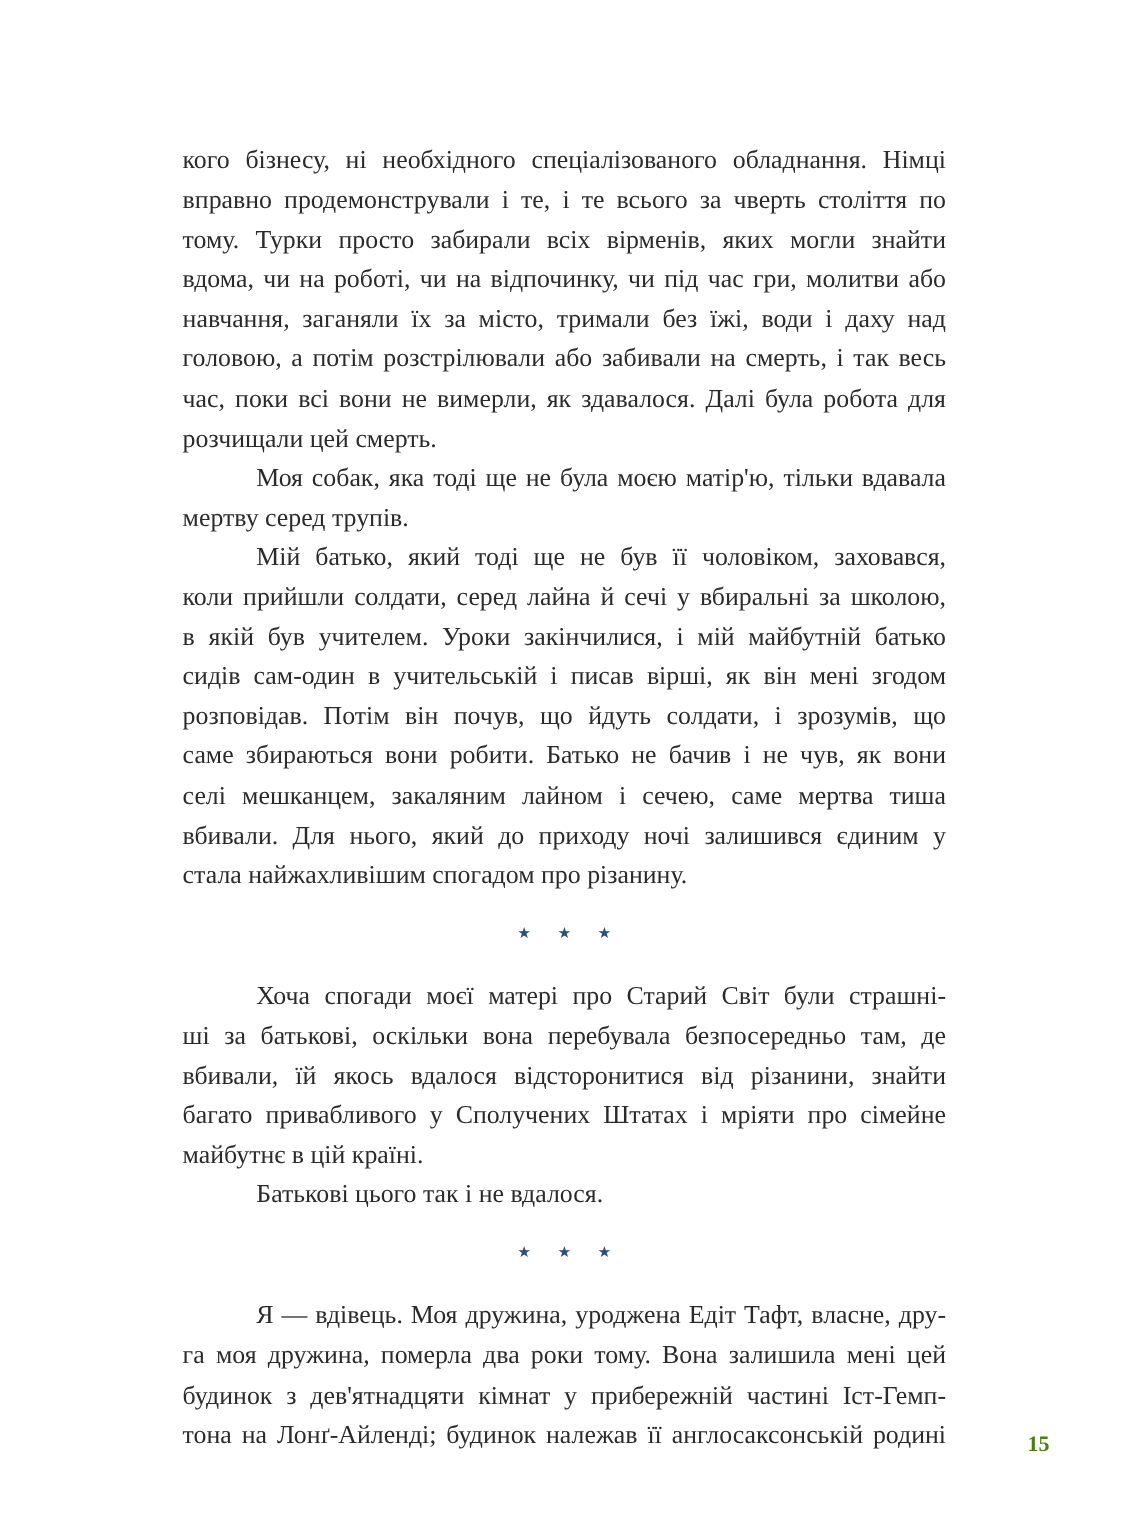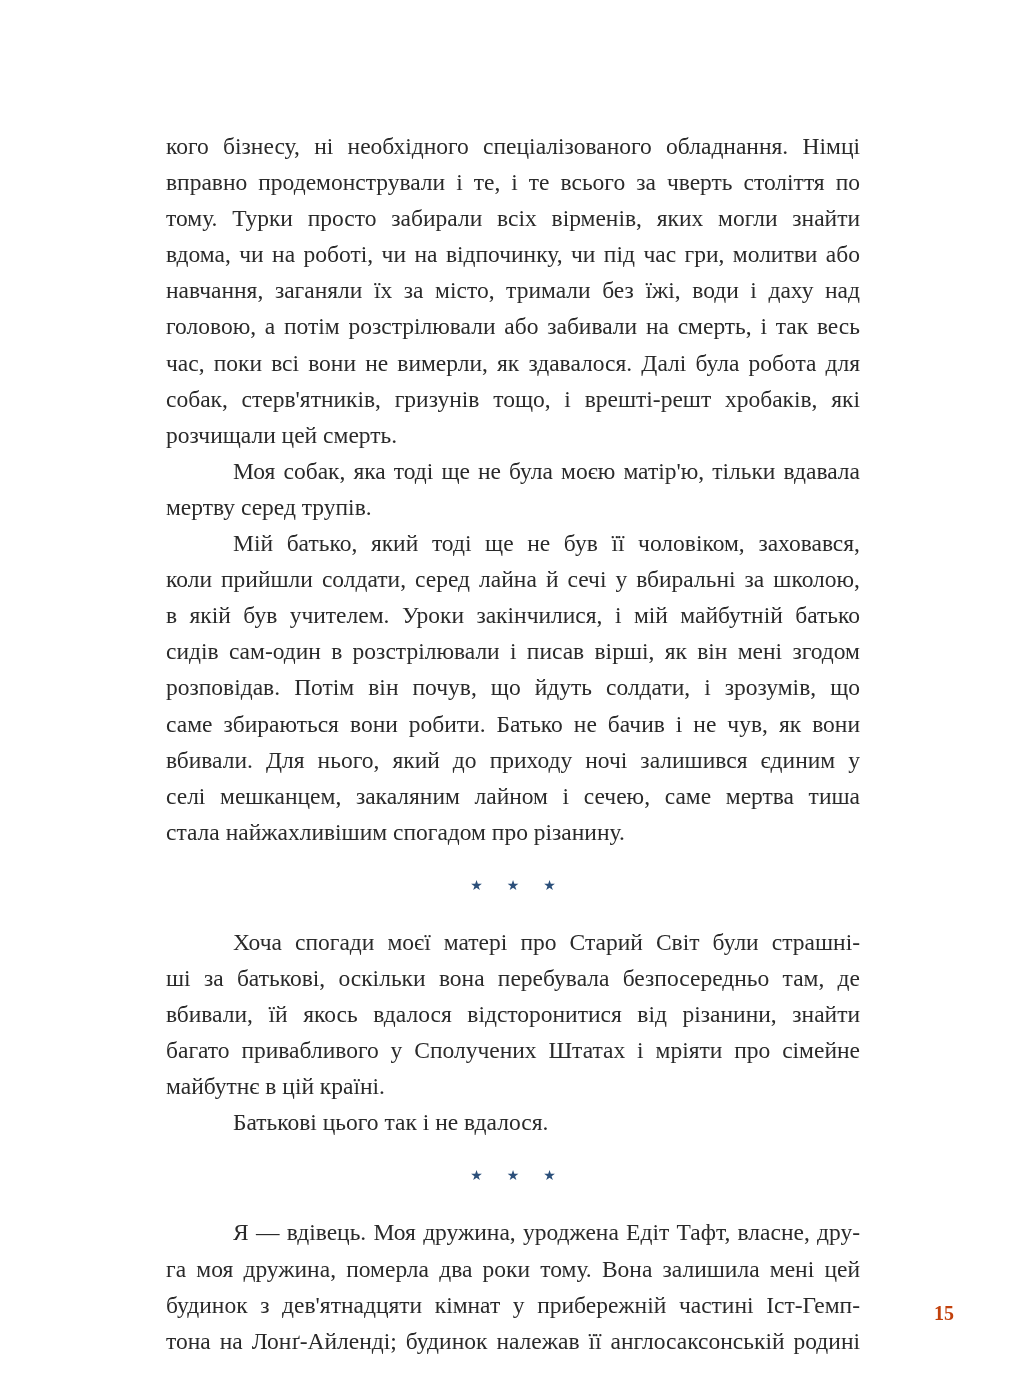--- a/index.html
+++ b/index.html
@@ -54,54 +54,53 @@
       color: #2b4f7a;
       font-size: 14px;
       line-height: 1;
     }
     .page-number {
       position: absolute;
       left: 934px;
       top: 1302px;
       font-size: 20px;
       font-weight: bold;
-      color: #c2410c;
+      color: #4d7c0f;
       font-family: "Liberation Serif", "DejaVu Serif", serif;
     }
   </style>
 </head>
 <body>
 
 <div class="page">
 
   <div class="section">
     <div class="para">
       <span class="line">кого бізнесу, ні необхідного спеціалізованого обладнання. Німці</span>
       <span class="line">вправно продемонстрували і те, і те всього за чверть століття по</span>
       <span class="line">тому. Турки просто забирали всіх вірменів, яких могли знайти</span>
       <span class="line">вдома, чи на роботі, чи на відпочинку, чи під час гри, молитви або</span>
       <span class="line">навчання, заганяли їх за місто, тримали без їжі, води і даху над</span>
       <span class="line">головою, а потім розстрілювали або забивали на смерть, і так весь</span>
       <span class="line">час, поки всі вони не вимерли, як здавалося. Далі була робота для</span>
-      <span class="line">собак, стерв'ятників, гризунів тощо, і врешті-решт хробаків, які</span>
       <span class="line last">розчищали цей смерть.</span>
     </div>
     <div class="para">
       <span class="line indent">Моя собак, яка тоді ще не була моєю матір'ю, тільки вдавала</span>
       <span class="line last">мертву серед трупів.</span>
     </div>
     <div class="para">
       <span class="line indent">Мій батько, який тоді ще не був її чоловіком, заховався,</span>
       <span class="line">коли прийшли солдати, серед лайна й сечі у вбиральні за школою,</span>
       <span class="line">в якій був учителем. Уроки закінчилися, і мій майбутній батько</span>
-      <span class="line">сидів сам-один в розстрілювали і писав вірші, як він мені згодом</span>
+      <span class="line">сидів сам-один в учительській і писав вірші, як він мені згодом</span>
       <span class="line">розповідав. Потім він почув, що йдуть солдати, і зрозумів, що</span>
       <span class="line">саме збираються вони робити. Батько не бачив і не чув, як вони</span>
+      <span class="line">селі мешканцем, закаляним лайном і сечею, саме мертва тиша</span>
       <span class="line">вбивали. Для нього, який до приходу ночі залишився єдиним у</span>
-      <span class="line">селі мешканцем, закаляним лайном і сечею, саме мертва тиша</span>
       <span class="line last">стала найжахливішим спогадом про різанину.</span>
     </div>
   </div>
 
   <div class="separator">
     <span class="star">★</span>
     <span class="star">★</span>
     <span class="star">★</span>
   </div>
 

